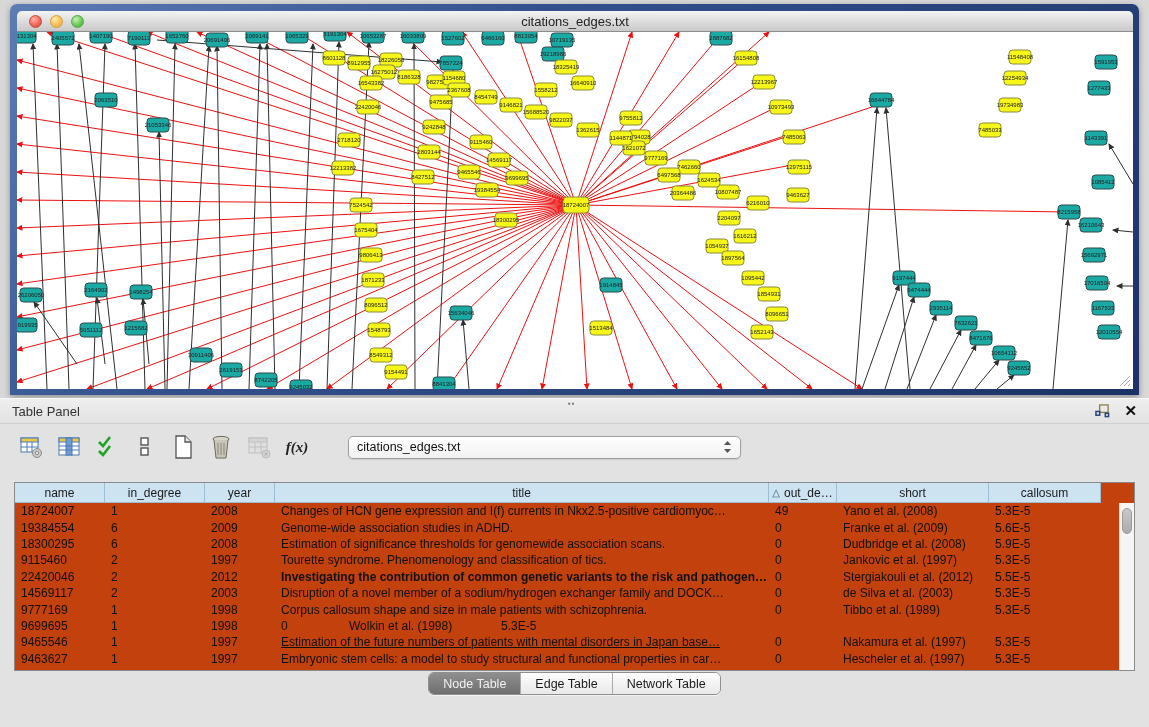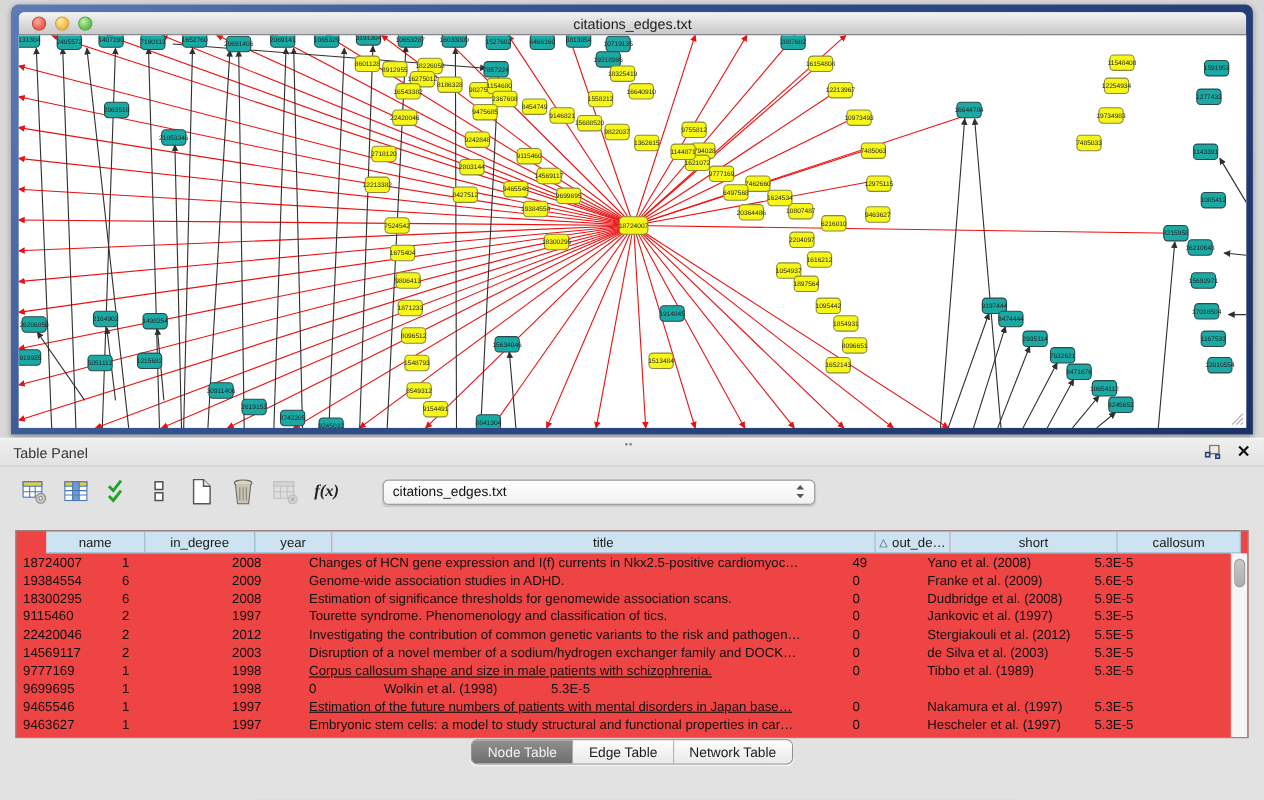--- a/index.html
+++ b/index.html
@@ -36,21 +36,21 @@
 
   .toolbar{ height:46px; display:flex; align-items:center; padding-left:18px; gap:12px; }
   .tb-ic{ width:26px; height:26px; display:flex; align-items:center; justify-content:center; }
   .fx{ font-family:"Liberation Serif", serif; font-style:italic; font-weight:bold; font-size:15px; color:#222; }
   .dropdown{ margin-left:26px; width:393px; height:23px; background:linear-gradient(#ffffff,#f1f1f1);
     border:1px solid #9f9f9f; border-radius:5px; display:flex; align-items:center; padding:0 8px;
     font-size:12.5px; color:#111; box-shadow:0 1px 1px rgba(0,0,0,.12); }
   .dropdown .dd-label{ flex:1; }
 
   .grid-wrap{ position:absolute; left:14px; top:84px; width:1121px; height:189px;
-    background:#ef4444; border:1px solid #8a8a8a; overflow:hidden;padding-left:27px; }
+    background:#c2410c; border:1px solid #8a8a8a; overflow:hidden; }
   .hdr-row{ display:flex; height:20px; }
   .hdr-cell{ background:#cde3f2; border-right:1px solid #9fbdd2; border-bottom:1px solid #9fbdd2;
     font-size:12px; color:#1a1a1a; display:flex; align-items:center; justify-content:center; gap:4px;
     white-space:nowrap; overflow:hidden; }
   .sort-glyph{ font-size:10px; color:#2a5a7a; }
   .body-rows{ position:absolute; left:0; top:20px; right:15px; bottom:0; }
   .trow{ display:flex; height:16.4px; align-items:center; }
   .tcell{ font-size:12px; color:#111; padding-left:6px; white-space:nowrap; overflow:hidden; }
   .vscroll{ position:absolute; right:0; top:20px; bottom:0; width:15px; background:#f5f5f5; border-left:1px solid #e0e0e0; }
   .vthumb{ position:absolute; left:2px; top:5px; width:10px; height:26px; border-radius:6px;
@@ -804,39 +804,39 @@
           <div class="tcell" style="width: 70px;">1997</div>
           <div class="tcell" style="width: 494px;">Tourette syndrome. Phenomenology and classification of tics.</div>
           <div class="tcell" style="width: 68px;">0</div>
           <div class="tcell" style="width: 152px;">Jankovic et al. (1997)</div>
           <div class="tcell" style="width: 112px;">5.3E-5</div>
         </div>
         <div class="trow">
           <div class="tcell" style="width: 90px;">22420046</div>
           <div class="tcell" style="width: 100px;">2</div>
           <div class="tcell" style="width: 70px;">2012</div>
-          <div class="tcell" style="width: 494px;">Investigating the contribution of common genetic variants to the risk and pathogen…</div>
+          <div class="tcell" style="width: 494px; font-weight: bold;">Investigating the contribution of common genetic variants to the risk and pathogen…</div>
           <div class="tcell" style="width: 68px;">0</div>
           <div class="tcell" style="width: 152px;">Stergiakouli et al. (2012)</div>
           <div class="tcell" style="width: 112px;">5.5E-5</div>
         </div>
         <div class="trow">
           <div class="tcell" style="width: 90px;">14569117</div>
           <div class="tcell" style="width: 100px;">2</div>
           <div class="tcell" style="width: 70px;">2003</div>
           <div class="tcell" style="width: 494px;">Disruption of a novel member of a sodium/hydrogen exchanger family and DOCK…</div>
           <div class="tcell" style="width: 68px;">0</div>
           <div class="tcell" style="width: 152px;">de Silva et al. (2003)</div>
           <div class="tcell" style="width: 112px;">5.3E-5</div>
         </div>
         <div class="trow">
           <div class="tcell" style="width: 90px;">9777169</div>
           <div class="tcell" style="width: 100px;">1</div>
           <div class="tcell" style="width: 70px;">1998</div>
-          <div class="tcell" style="width: 494px; text-decoration: underline;">Corpus callosum shape and size in male patients with schizophrenia.</div>
+          <div class="tcell" style="width: 494px;">Corpus callosum shape and size in male patients with schizophrenia.</div>
           <div class="tcell" style="width: 68px;">0</div>
           <div class="tcell" style="width: 152px;">Tibbo et al. (1989)</div>
           <div class="tcell" style="width: 112px;">5.3E-5</div>
         </div>
         <div class="trow">
           <div class="tcell" style="width: 90px;">9699695</div>
           <div class="tcell" style="width: 100px;">1</div>
           <div class="tcell" style="width: 70px;">1998</div>
           <div class="tcell" style="width: 68px;">0</div>
           <div class="tcell" style="width: 152px;">Wolkin et al. (1998)</div>

